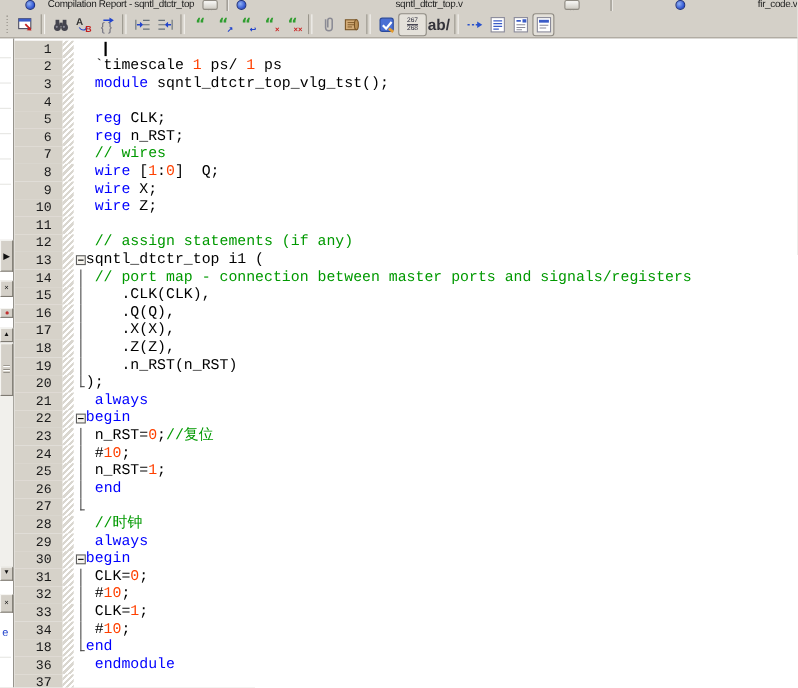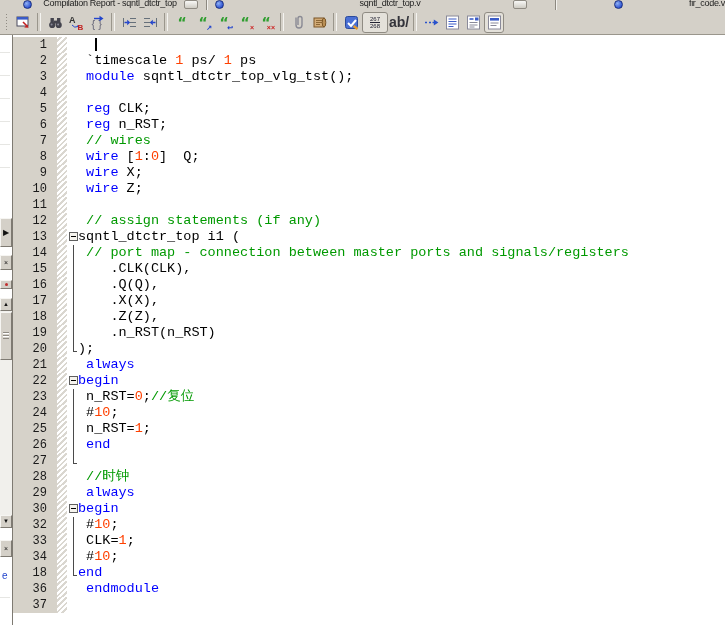--- a/index.html
+++ b/index.html
@@ -425,20 +425,25 @@
           <div class="ln-num">29</div>
           <div class="ln-hatch"></div>
           <div class="ln-code"><span class="fold"></span><span class="seg-p"> </span><span class="seg-k">always</span></div>
         </div>
         <div class="ln-row">
           <div class="ln-num">30</div>
           <div class="ln-hatch"></div>
           <div class="ln-code"><span class="fold fold-box"></span><span class="seg-k">begin</span></div>
         </div>
         <div class="ln-row">
+          <div class="ln-num">31</div>
+          <div class="ln-hatch"></div>
+          <div class="ln-code"><span class="fold fold-line"></span><span class="seg-p"> CLK=</span><span class="seg-n">0</span><span class="seg-p">;</span></div>
+        </div>
+        <div class="ln-row">
           <div class="ln-num">32</div>
           <div class="ln-hatch"></div>
           <div class="ln-code"><span class="fold fold-line"></span><span class="seg-p"> #</span><span class="seg-n">10</span><span class="seg-p">;</span></div>
         </div>
         <div class="ln-row">
           <div class="ln-num">33</div>
           <div class="ln-hatch"></div>
           <div class="ln-code"><span class="fold fold-line"></span><span class="seg-p"> CLK=</span><span class="seg-n">1</span><span class="seg-p">;</span></div>
         </div>
         <div class="ln-row">

